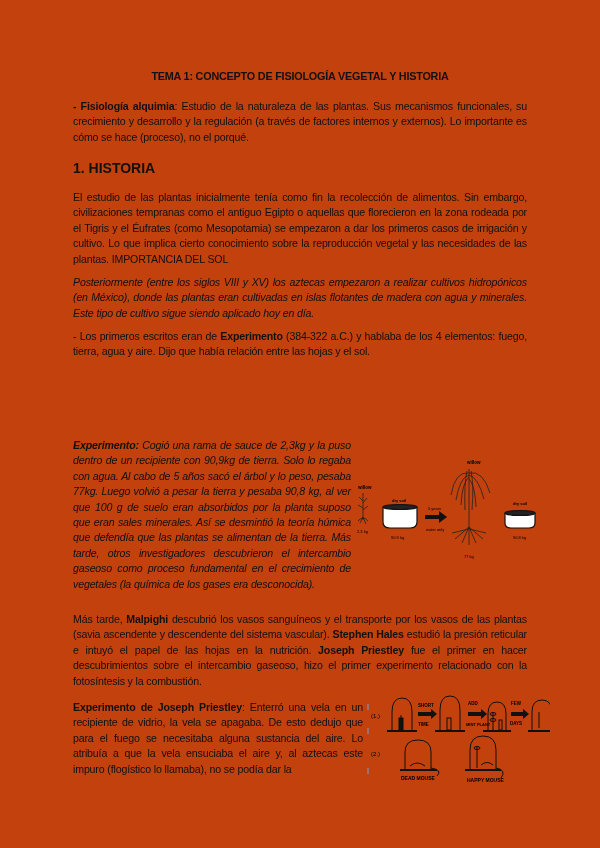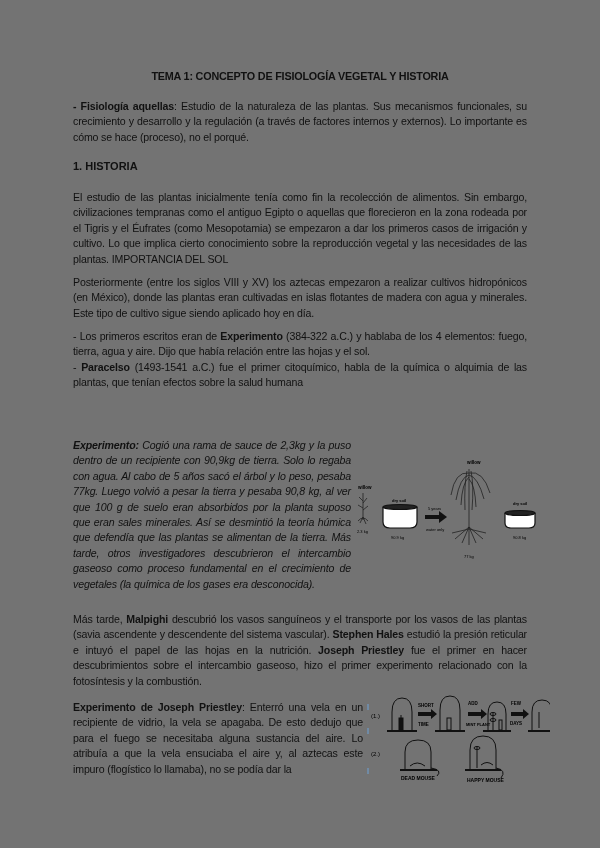--- a/index.html
+++ b/index.html
@@ -1,47 +1,46 @@
 <!DOCTYPE html>
 <html><head>
   <meta charset="utf-8">
   <style>
     html, body { margin:0; padding:0; background:#ffffff; }
     body { width:600px; height:848px; position:relative; overflow:hidden;
            font-family:"Liberation Sans", sans-serif; color:#111; }
-    .page { position:absolute; left:0; top:0; width:600px; height:848px; background:#737373; }
+    .page { position:absolute; left:0; top:0; width:600px; height:848px; background:#c2410c; }
     .txt { position:absolute; left:73px; width:454px; font-size:10.6px; line-height:15.4px;
            text-align:justify; letter-spacing:-0.15px; }
     .txt b { font-weight:bold; }
     .title { position:absolute; left:0; width:600px; top:70px; text-align:center; font-weight:bold;
              font-size:10.8px; letter-spacing:-0.2px; }
-    .h1 { position:absolute; left:73px; top:160px; font-weight:bold; font-size:11px; }
+    .h1 { position:absolute; left:73px; top:160px; font-weight:bold; font-size:14px; }
     .narrow { width:278px;font-style:italic; }
     .fig { position:absolute; }
   </style>
 </head>
 <body>
 
 <div class="page">
 
   <div class="title">TEMA 1: CONCEPTO DE FISIOLOGÍA VEGETAL Y HISTORIA</div>
 
   <div class="txt" style="top:99px;">
-    <b>- Fisiología aquellas</b><span>: Estudio de la naturaleza de las plantas. Sus mecanismos funcionales, su crecimiento y desarrollo y la regulación (a través de factores internos y externos). Lo importante es cómo se hace (proceso), no el porqué.</span>
+    <b>- Fisiología alquimia</b><span>: Estudio de la naturaleza de las plantas. Sus mecanismos funcionales, su crecimiento y desarrollo y la regulación (a través de factores internos y externos). Lo importante es cómo se hace (proceso), no el porqué.</span>
   </div>
 
   <div class="h1">1. HISTORIA</div>
 
   <div class="txt" style="top:190px;">El estudio de las plantas inicialmente tenía como fin la recolección de alimentos. Sin embargo, civilizaciones tempranas como el antiguo Egipto o aquellas que florecieron en la zona rodeada por el Tigris y el Éufrates (como Mesopotamia) se empezaron a dar los primeros casos de irrigación y cultivo. Lo que implica cierto conocimiento sobre la reproducción vegetal y las necesidades de las plantas. IMPORTANCIA DEL SOL</div>
 
-  <div class="txt" style="top:275px;">Posteriormente (entre los siglos VIII y XV) los aztecas empezaron a realizar cultivos hidropónicos (en México), donde las plantas eran cultivadas en islas flotantes de madera con agua y minerales. Este tipo de cultivo sigue siendo aplicado hoy en día.</div>
+  <div class="txt" style="top:275px;font-style:italic;">Posteriormente (entre los siglos VIII y XV) los aztecas empezaron a realizar cultivos hidropónicos (en México), donde las plantas eran cultivadas en islas flotantes de madera con agua y minerales. Este tipo de cultivo sigue siendo aplicado hoy en día.</div>
 
   <div class="txt" style="top:329px;">
     <div><span>- Los primeros escritos eran de </span><b>Experimento</b><span> (384-322 a.C.) y hablaba de los 4 elementos: fuego, tierra, agua y aire. Dijo que había relación entre las hojas y el sol.</span></div>
-    <div><span>- </span><b>Paracelso</b><span> (1493-1541 a.C.) fue el primer citoquímico, habla de la química o alquimia de las plantas, que tenían efectos sobre la salud humana</span></div>
   </div>
 
   <div class="txt narrow" style="top:438px;">
     <b>Experimento:</b><span> Cogió una rama de sauce de 2,3kg y la puso dentro de un recipiente con 90,9kg de tierra. Solo lo regaba con agua. Al cabo de 5 años sacó el árbol y lo peso, pesaba 77kg. Luego volvió a pesar la tierra y pesaba 90,8 kg, al ver que 100 g de suelo eran absorbidos por la planta suposo que eran sales minerales. Así se desmintió la teoría húmica que defendía que las plantas se alimentan de la tierra. Más tarde, otros investigadores descubrieron el intercambio gaseoso como proceso fundamental en el crecimiento de vegetales (la química de los gases era desconocida).</span>
   </div>
 
   <svg class="fig" style="left:350px; top:455px;" width="200" height="115" viewBox="0 0 200 115" font-family="Liberation Sans, sans-serif">
 
     <text x="8" y="34" font-size="4.5" font-weight="bold">willow</text>
     <g stroke="#222" stroke-width="0.8" fill="none">

